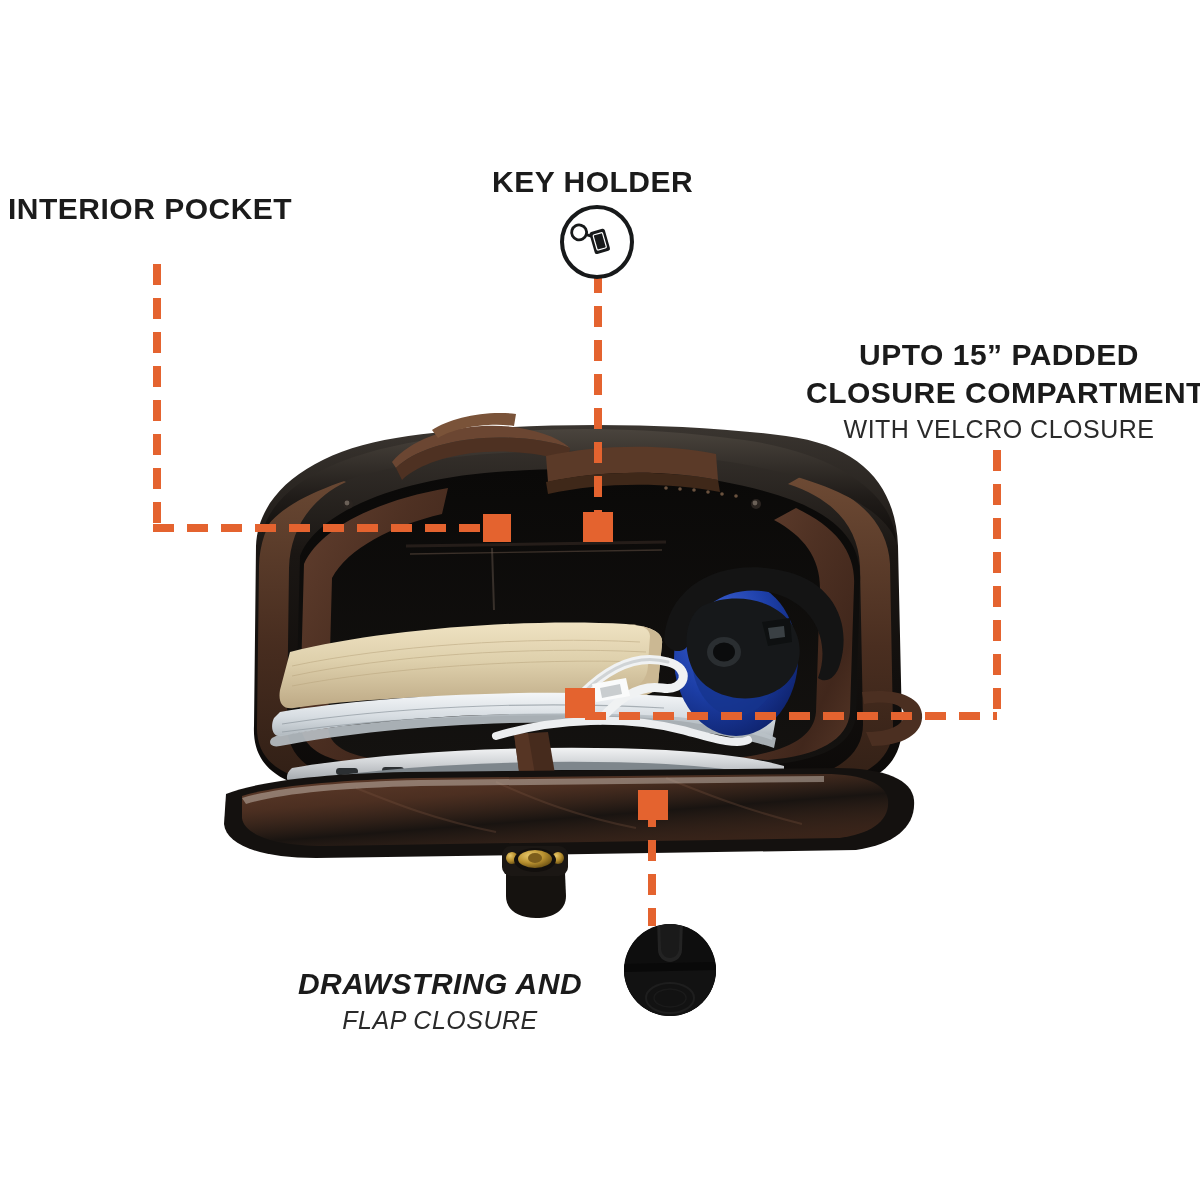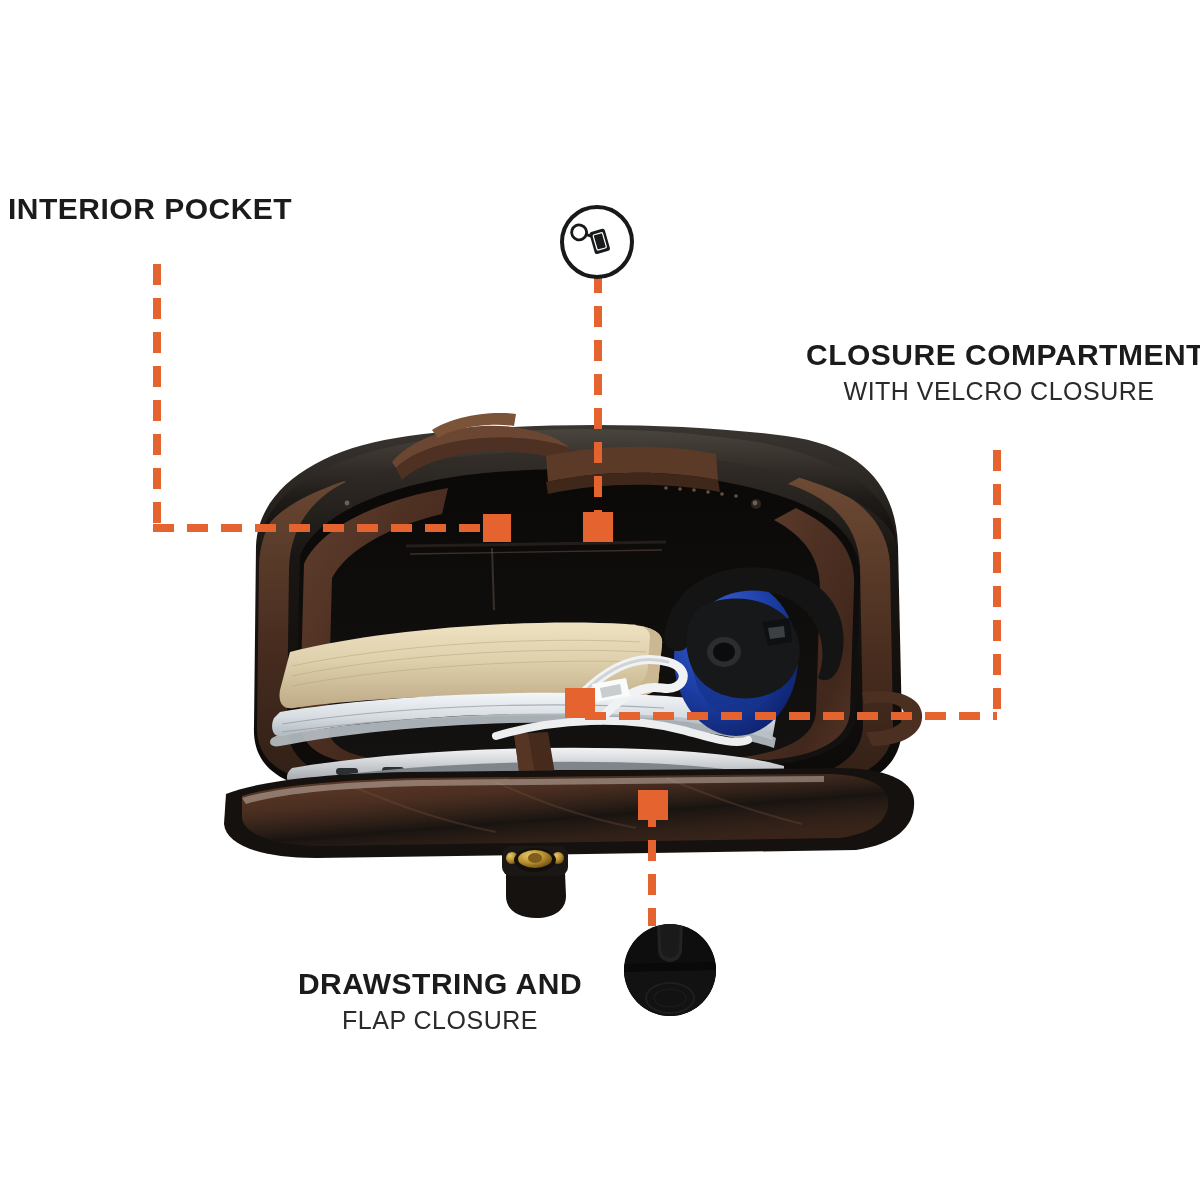--- a/index.html
+++ b/index.html
@@ -11,21 +11,21 @@
   #stage{position:absolute;left:0;top:0;width:1200px;height:896px;}
 
   
   .label{position:absolute;color:#1b1b1b;white-space:nowrap;}
   .label .l1{font-size:30px;font-weight:700;letter-spacing:0.5px;line-height:38px;}
   .label .l2{font-size:25px;font-weight:400;letter-spacing:0.5px;line-height:34px;color:#2a2a2a;text-align:center;}
   .lab-interior{left:8px;top:190px;text-align:left;}
   .lab-interior .l2{text-align:center;padding-left:18px;}
   .lab-key{left:492px;top:163px;text-align:center;}
   .lab-laptop{left:806px;top:336px;text-align:center;width:386px;}
-  .lab-draw{left:290px;top:965px;text-align:center;width:300px;}
+  .lab-draw{left:290px;top:965px;text-align:center;width:300px;font-style:italic;}
 
   
   .dashv,.dashh{position:absolute;}
   .dashv{width:8px;background-image:linear-gradient(#e4632f 62%, rgba(255,255,255,0) 0%);
          background-size:8px 34px;background-repeat:repeat-y;}
   .dashh{height:8px;background-image:linear-gradient(to right,#e4632f 62%, rgba(255,255,255,0) 0%);
          background-size:34px 8px;background-repeat:repeat-x;}
   .marker{position:absolute;background:#e4632f;}
 
   
@@ -277,22 +277,26 @@
         <ellipse cx="46" cy="74" rx="24" ry="15" fill="none" stroke="#1e1e1e" stroke-width="2"></ellipse>
         <ellipse cx="46" cy="74" rx="16" ry="9" fill="none" stroke="#1a1a1a" stroke-width="1.5"></ellipse>
       </g>
     </svg>
   </div>
 
   <div class="label lab-interior">
     <div class="l1">INTERIOR POCKET</div>
   </div>
 
+  <div class="label lab-key">
+    <div class="l1">KEY HOLDER</div>
+  </div>
 
   <div class="label lab-laptop">
+    <div class="l1">UPTO 15” PADDED</div>
     <div class="l1">CLOSURE COMPARTMENT</div>
     <div class="l2">WITH VELCRO CLOSURE</div>
   </div>
 
   <div class="label lab-draw">
     <div class="l1">DRAWSTRING AND</div>
     <div class="l2">FLAP CLOSURE</div>
   </div>
 
 </div>

